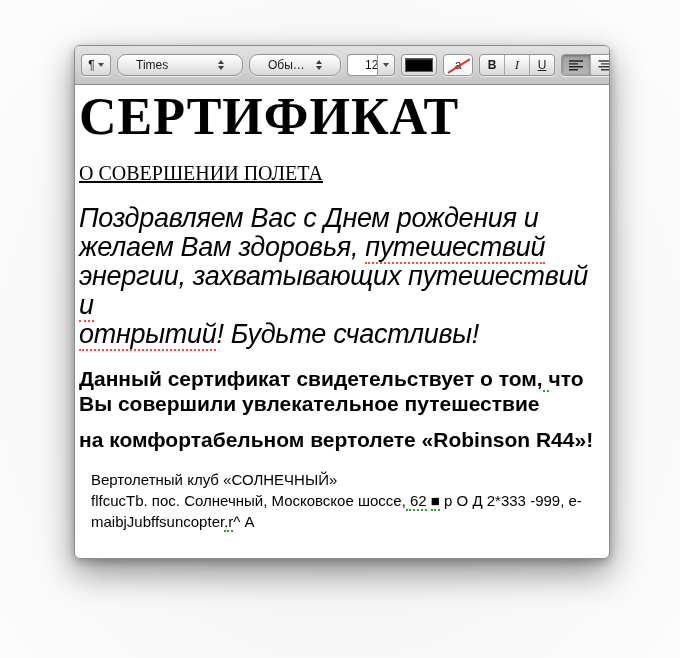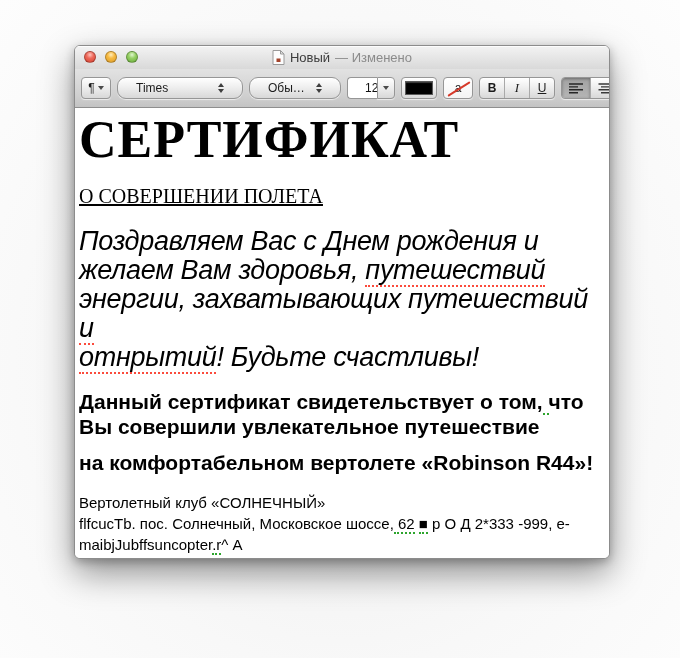--- a/index.html
+++ b/index.html
@@ -81,47 +81,29 @@
   }
   .doc-subtitle{
     font-family:"Liberation Serif","DejaVu Serif",serif;font-weight:normal;
     font-size:20px;line-height:1.1;margin:17px 0 0 0;text-decoration:underline;
   }
   .greeting{
     font-style:italic;font-size:27px;line-height:29px;margin:20px 0 0 0;letter-spacing:-0.3px;
   }
   .statement{font-weight:bold;font-size:21px;line-height:25px;margin:17px 0 0 0;}
   .statement2{font-weight:bold;font-size:21px;line-height:25px;margin:11px 0 0 0;}
-  .contact{font-size:15px;line-height:21px;margin:17px 0 0 0;}
+  .contact{font-size:15px;line-height:21px;margin:17px 0 0 12px;}
   .mark-red{border-bottom:2px dotted #fb4b3c;}
   .mark-green{border-bottom:2px dotted #2da52d;}
 </style>
 </head>
 <body>
 
 <div class="window">
 
-  <div class="titlebar">
-    <div class="lights">
-      <div class="light red"></div>
-      <div class="light yellow"></div>
-      <div class="light green"></div>
-    </div>
-    <div class="title-group">
-      <span style="display:inline-flex;">
-        <svg width="13" height="15" viewBox="0 0 13 15">
-          <path d="M1 .5h7.5L12 4v10.5H1z" fill="#fdfdfd" stroke="#9a9a9a"></path>
-          <path d="M8.5 .5L12 4H8.5z" fill="#e3e3e3" stroke="#9a9a9a"></path>
-          <rect x="4.5" y="8.5" width="4" height="3.5" fill="#a4442c"></rect>
-        </svg>
-      </span>
-      <span class="title-main">Новый</span>
-      <span class="title-status">— Изменено</span>
-    </div>
-  </div>
 
   <div class="toolbar">
     <div class="ctl pbtn">
       <span>¶</span>
       <span class="tri"></span>
     </div>
     <div class="ctl popup popup-font">
       <span class="lbl">Times</span>
       <span class="stepper">
           <span class="up"></span>

